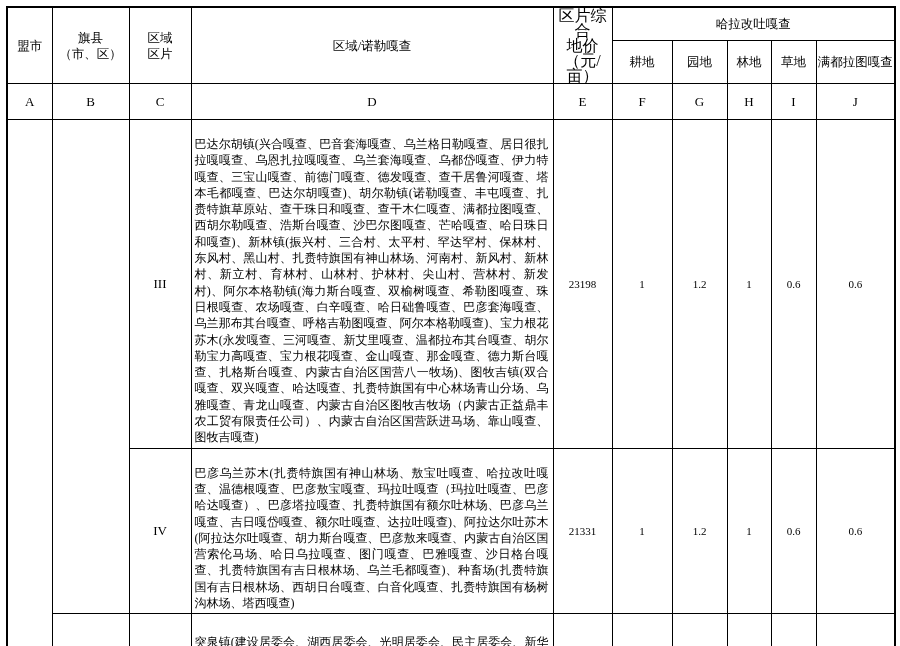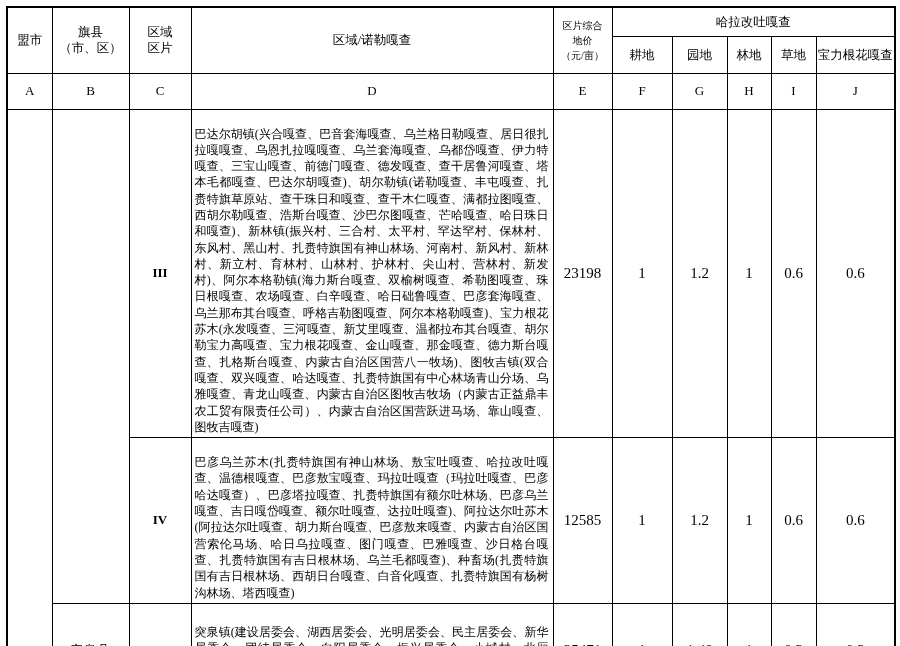--- a/index.html
+++ b/index.html
@@ -14,35 +14,35 @@
     border:2px solid #000;
   }
   th,td{
     border:1px solid #000;
     font-weight:normal;
     text-align:center;vertical-align:middle;
     padding:0;overflow:hidden;
     font-size:12.5px;line-height:16px;
   }
   .pre{white-space:pre-line;}
-  .price-h{line-height:15px;font-size:10px;}
+  .price-h{line-height:15px;font-size:16px;}
   tr.h1{height:29px}
   tr.h2{height:37px}
   tr.hl{height:36px}
   tr.b1{height:294px}
   tr.b2{height:143px}
   tr.b3{height:93px}
   td.letter{font-size:13px;}
-  td.zone{font-size:13px;font-weight:bold;}
+  td.zone{font-size:13px;}
   td.county{font-size:12.5px;letter-spacing:1px;}
   td.desc{
     font-size:12px;line-height:16.3px;
     text-align:justify;padding:16px 4px 2px 3px;
   }
-  td.num{font-size:15px;}
+  td.num{font-size:11px;}
 </style>
 </head>
 <body>
 
 <div class="page">
   <table class="land">
     <colgroup>
       <col style="width:45px">
         <col style="width:77px">
         <col style="width:62px">
@@ -65,21 +65,21 @@
         <th rowspan="2" class="pre price-h">区片综合
 地价
 （元/亩）</th>
         <th colspan="5">哈拉改吐嘎查</th>
       </tr>
       <tr class="h2">
         <th>耕地</th>
         <th>园地</th>
         <th>林地</th>
         <th>草地</th>
-        <th>宝力根花嘎查</th>
+        <th>满都拉图嘎查</th>
       </tr>
       <tr class="hl">
         <td class="letter">A</td>
         <td class="letter">B</td>
         <td class="letter">C</td>
         <td class="letter">D</td>
         <td class="letter">E</td>
         <td class="letter">F</td>
         <td class="letter">G</td>
         <td class="letter">H</td>
@@ -96,21 +96,21 @@
         <td class="num">1</td>
         <td class="num">1.2</td>
         <td class="num">1</td>
         <td class="num">0.6</td>
         <td class="num">0.6</td>
       </tr>
 
       <tr class="b2">
         <td class="zone">IV</td>
         <td class="desc">巴彦乌兰苏木(扎赉特旗国有神山林场、敖宝吐嘎查、哈拉改吐嘎查、温德根嘎查、巴彦敖宝嘎查、玛拉吐嘎查（玛拉吐嘎查、巴彦哈达嘎查）、巴彦塔拉嘎查、扎赉特旗国有额尔吐林场、巴彦乌兰嘎查、吉日嘎岱嘎查、额尔吐嘎查、达拉吐嘎查)、阿拉达尔吐苏木(阿拉达尔吐嘎查、胡力斯台嘎查、巴彦敖来嘎查、内蒙古自治区国营索伦马场、哈日乌拉嘎查、图门嘎查、巴雅嘎查、沙日格台嘎查、扎赉特旗国有吉日根林场、乌兰毛都嘎查)、种畜场(扎赉特旗国有吉日根林场、西胡日台嘎查、白音化嘎查、扎赉特旗国有杨树沟林场、塔西嘎查)</td>
-        <td class="num">12585</td>
+        <td class="num">21331</td>
         <td class="num">1</td>
         <td class="num">1.2</td>
         <td class="num">1</td>
         <td class="num">0.6</td>
         <td class="num">0.6</td>
       </tr>
 
       <tr class="b3">
         <td class="county">突泉县</td>
         <td class="zone">I</td>

